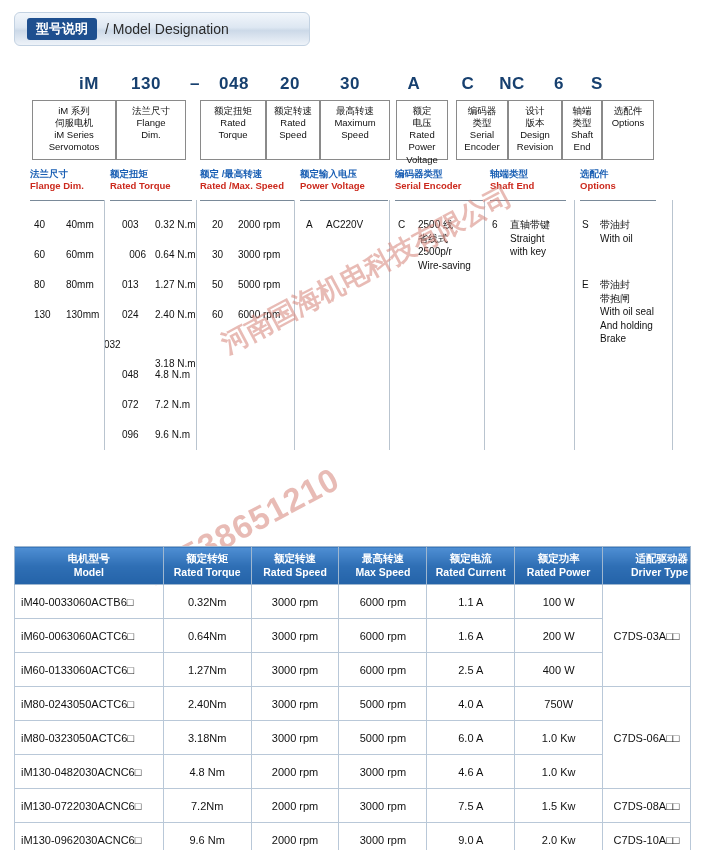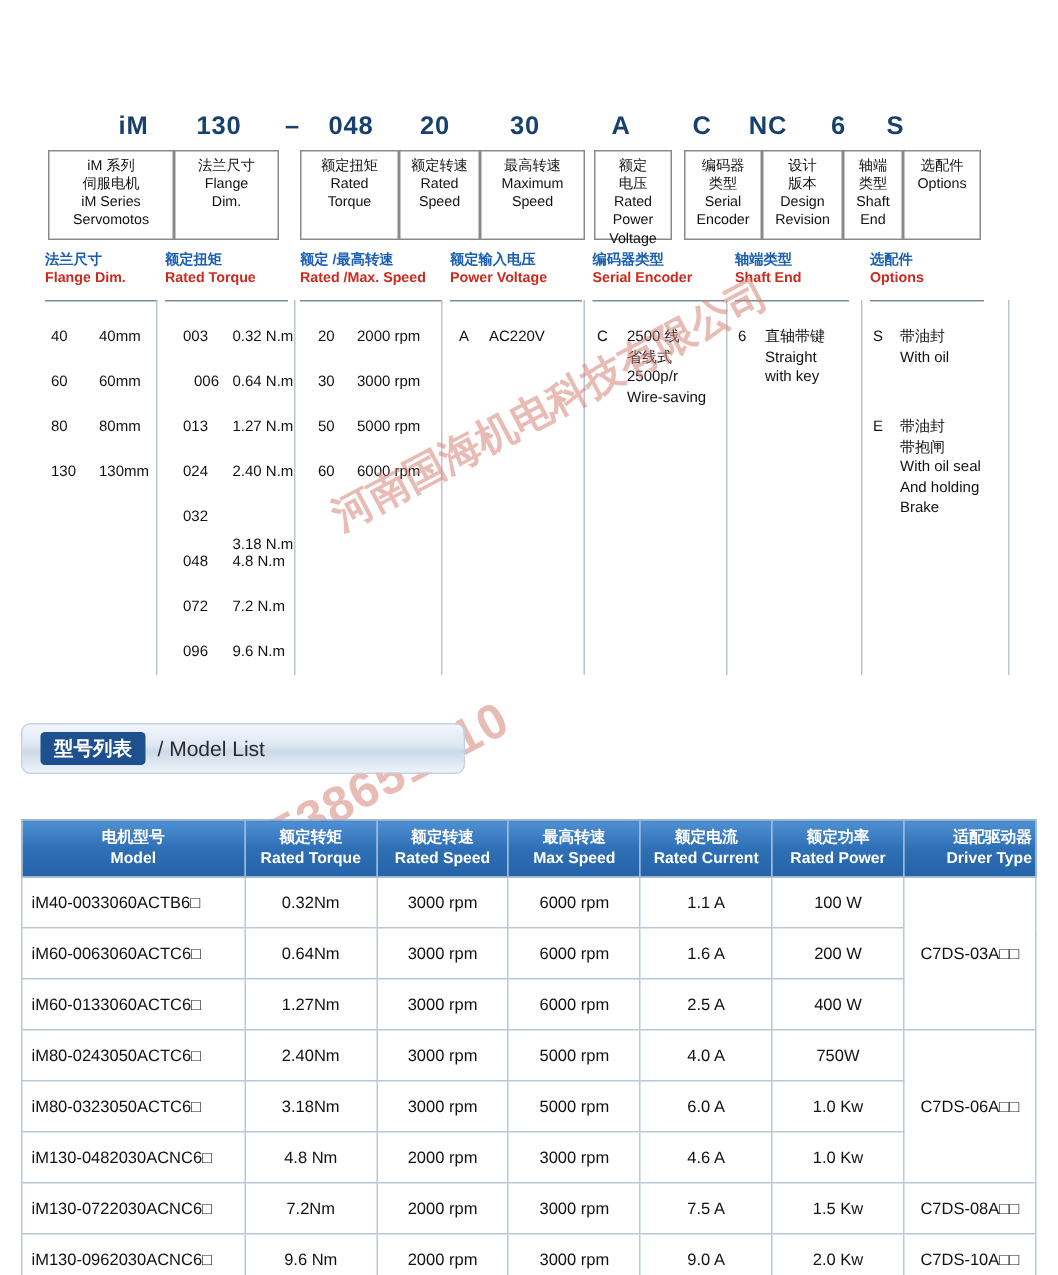--- a/index.html
+++ b/index.html
@@ -133,20 +133,24 @@
   }
   td.model { text-align: left; padding-left: 10px; }
   td.c { text-align: center; }
   td.driver { text-align: center; vertical-align: middle; }
 </style>
 </head>
 <body>
 
 <div id="page">
 
+  <div class="section-bar" style="left:14px; top:12px; width:296px;">
+    <span class="tag">型号说明</span>
+    <span class="sub">/ Model Designation</span>
+  </div>
 
   <div class="code-row" id="code-row">
       <div class="code-cell" style="left: 35px; width: 48px;">iM</div>
       <div class="code-cell" style="left: 88px; width: 56px;">130</div>
       <div class="code-cell dash" style="left: 150px; width: 30px;">–</div>
       <div class="code-cell" style="left: 176px; width: 56px;">048</div>
       <div class="code-cell" style="left: 236px; width: 48px;">20</div>
       <div class="code-cell" style="left: 290px; width: 60px;">30</div>
       <div class="code-cell" style="left: 360px; width: 48px;">A</div>
       <div class="code-cell" style="left: 418px; width: 40px;">C</div>
@@ -240,21 +244,21 @@
       <div class="opt" style="left: 34px; top: 308px; width: 34px;">130</div>
       <div class="opt" style="left: 66px; top: 308px; width: 44px;">130mm</div>
       <div class="opt" style="left: 122px; top: 218px; width: 34px;">003</div>
       <div class="opt" style="left: 155px; top: 218px; width: 60px;">0.32 N.m</div>
       <div class="opt" style="left: 112px; top: 248px; width: 34px; text-align: right;">006</div>
       <div class="opt" style="left: 155px; top: 248px; width: 60px;">0.64 N.m</div>
       <div class="opt" style="left: 122px; top: 278px; width: 34px;">013</div>
       <div class="opt" style="left: 155px; top: 278px; width: 60px;">1.27 N.m</div>
       <div class="opt" style="left: 122px; top: 308px; width: 34px;">024</div>
       <div class="opt" style="left: 155px; top: 308px; width: 60px;">2.40 N.m</div>
-      <div class="opt" style="left: 122px; top: 338px; width: 34px;">032</div>
+      <div class="opt" style="left: 104px; top: 338px; width: 34px;">032</div>
       <div class="opt" style="left: 155px; top: 357px; width: 60px;">3.18 N.m</div>
       <div class="opt" style="left: 122px; top: 368px; width: 34px;">048</div>
       <div class="opt" style="left: 155px; top: 368px; width: 60px;">4.8 N.m</div>
       <div class="opt" style="left: 122px; top: 398px; width: 34px;">072</div>
       <div class="opt" style="left: 155px; top: 398px; width: 60px;">7.2 N.m</div>
       <div class="opt" style="left: 122px; top: 428px; width: 34px;">096</div>
       <div class="opt" style="left: 155px; top: 428px; width: 60px;">9.6  N.m</div>
       <div class="opt" style="left: 212px; top: 218px; width: 34px;">20</div>
       <div class="opt" style="left: 238px; top: 218px; width: 58px;">2000 rpm</div>
       <div class="opt" style="left: 212px; top: 248px; width: 34px;">30</div>
@@ -289,24 +293,20 @@
   <div class="vsep" style="left:196px; top:200px; height:250px;"></div>
   <div class="vsep" style="left:294px; top:200px; height:250px;"></div>
   <div class="vsep" style="left:389px; top:200px; height:250px;"></div>
   <div class="vsep" style="left:484px; top:200px; height:250px;"></div>
   <div class="vsep" style="left:574px; top:200px; height:250px;"></div>
   <div class="vsep" style="left:672px; top:200px; height:250px;"></div>
 
   <div class="watermark wm1">河南国海机电科技有限公司</div>
   <div class="watermark wm2">15538651210</div>
 
-  <div class="section-bar" style="left:14px; top:482px; width:296px;">
-    <span class="tag">型号列表</span>
-    <span class="sub">/ Model List</span>
-  </div>
 
   <table class="model-list">
     <thead>
         <tr id="ml-head">
           <th style="width: 22%;">
             <div>电机型号</div>
             <div>Model</div>
           </th>
           <th style="width: 13%;">
             <div>额定转矩</div>

